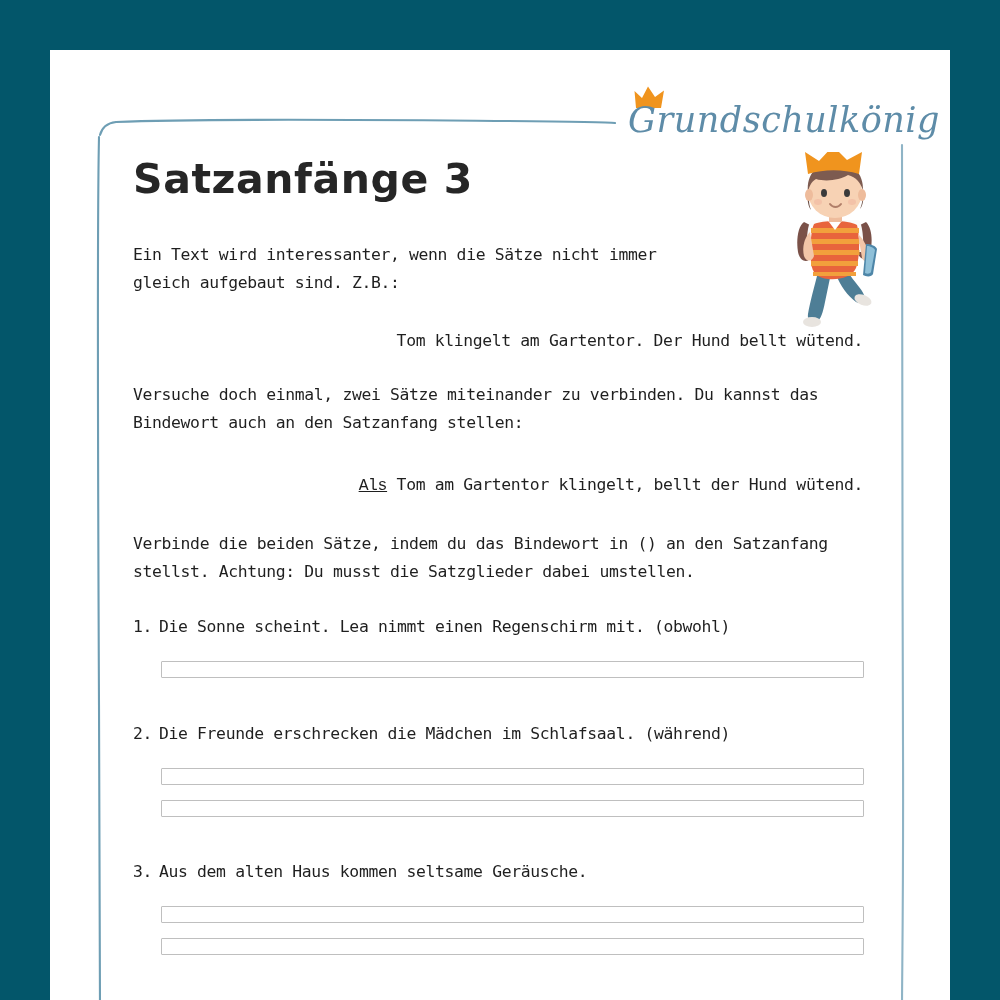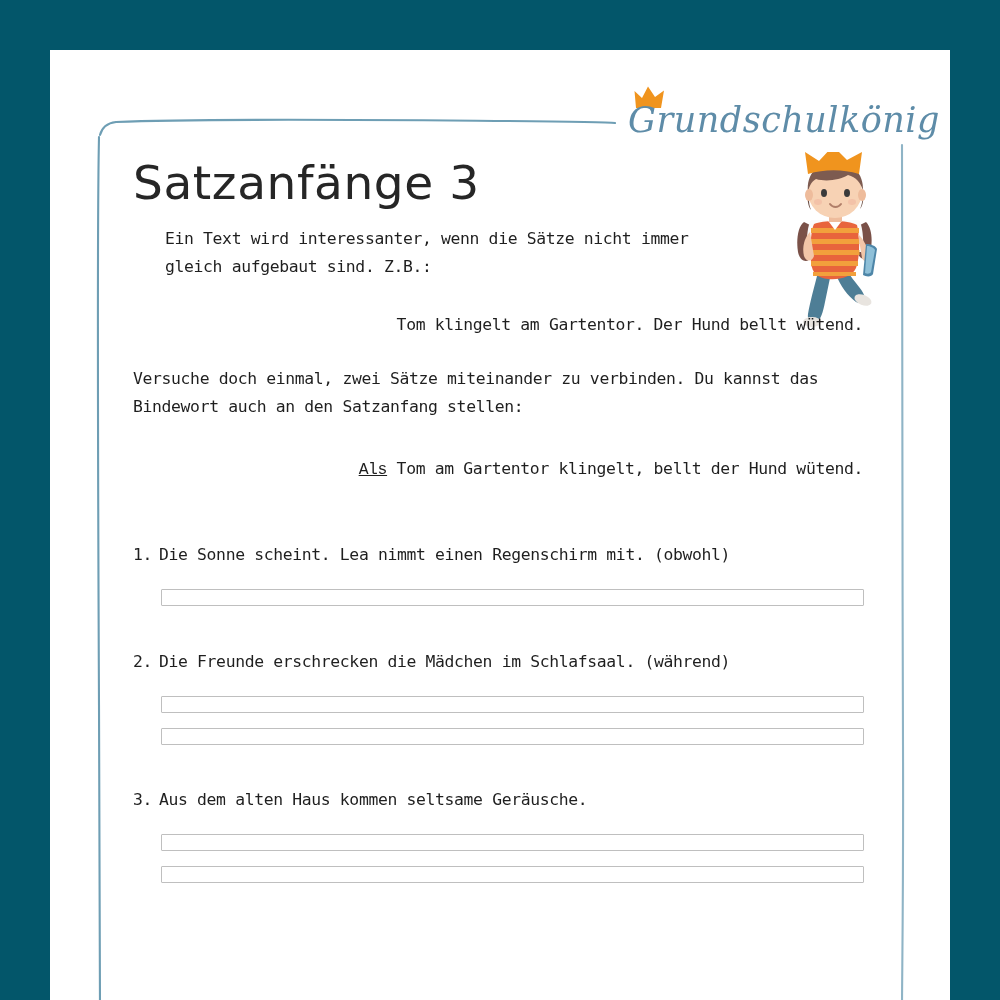--- a/index.html
+++ b/index.html
@@ -51,37 +51,37 @@
 
   
   .content {
     position:absolute;
     left:133px; top:155px;
     width:745px;
   }
 
   .title {
     font-family:"DejaVu Sans", sans-serif;
-    font-size:47px;
-    font-weight:normal;
+    font-size:41px;
+    font-weight:bold;
     color:#262626;
     letter-spacing:0.6px;
-    margin-bottom:15px;
+    margin-bottom:38px;
     white-space:nowrap;
   }
 
   .para {
     font-family:"DejaVu Sans Mono", monospace;
     font-size:16.4px;
     line-height:28px;
     color:#1F1F1F;
     letter-spacing:-0.35px;
   }
 
-  .para.narrow { width:560px;margin-left:32px; }
+  .para.narrow { width:560px; }
   .para.full   { width:745px; }
 
   .example {
     font-family:"DejaVu Sans Mono", monospace;
     font-size:16.4px;
     line-height:28px;
     color:#1F1F1F;
     letter-spacing:-0.35px;
     text-align:right;
     width:730px;
@@ -208,20 +208,21 @@
     <div class="gap-b"></div>
 
     <div class="para full">Versuche doch einmal, zwei Sätze miteinander zu verbinden. Du kannst das Bindewort auch an den Satzanfang stellen:</div>
 
     <div class="gap-c"></div>
 
     <div class="example"><span class="ul">Als</span><span> Tom am Gartentor klingelt, bellt der Hund wütend.</span></div>
 
     <div class="gap-d"></div>
 
+    <div class="para full">Verbinde die beiden Sätze, indem du das Bindewort in () an den Satzanfang stellst. Achtung: Du musst die Satzglieder dabei umstellen.</div>
 
     <div class="exercises">
 
       <div class="item">
         <div class="item-text">
           <span class="item-num">1.</span>
           <span class="item-lines">Die Sonne scheint. Lea nimmt einen Regenschirm mit. (obwohl)</span>
         </div>
         <div class="answer-box ab-space-1"></div>
       </div>

